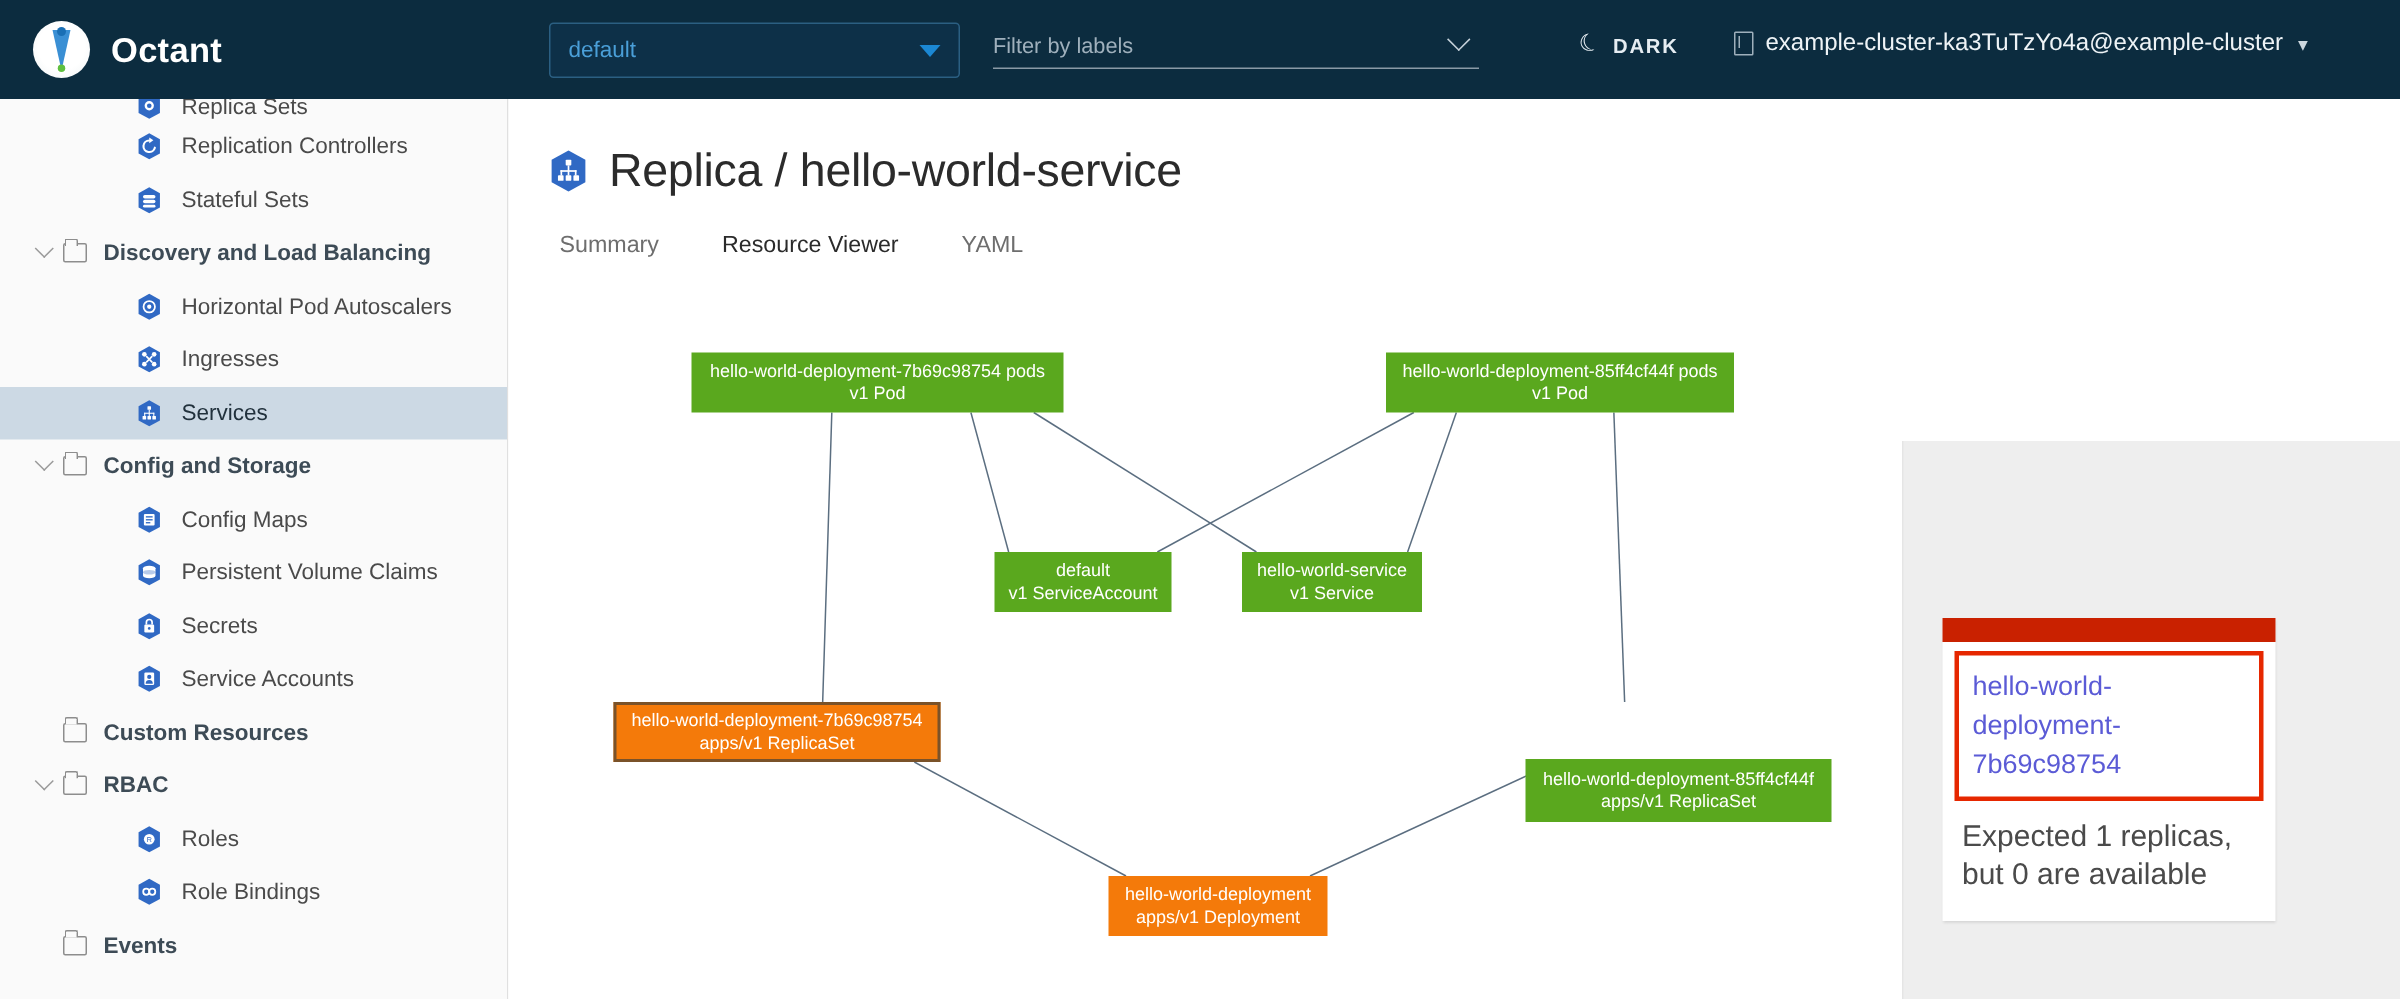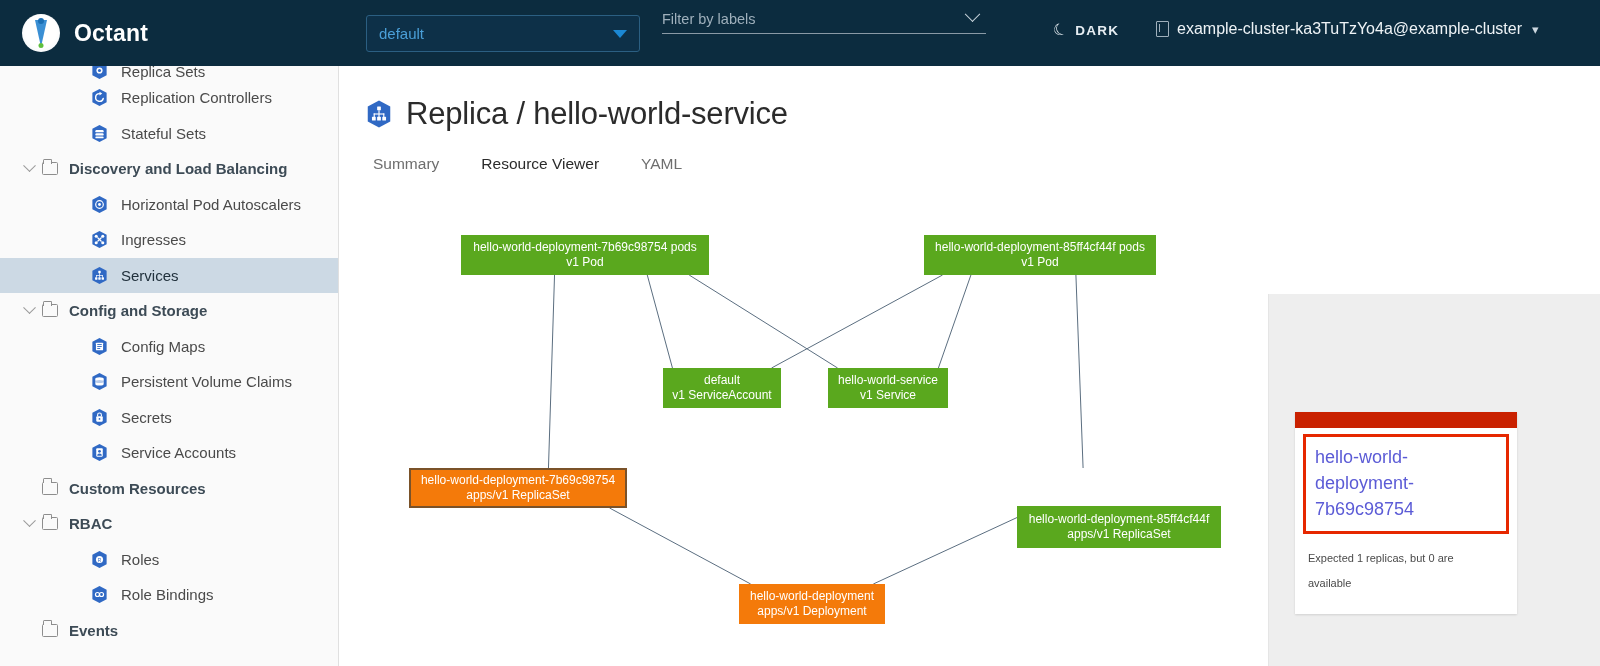--- a/index.html
+++ b/index.html
@@ -88,21 +88,21 @@
   }
   .caret-fill {
     width: 0; height: 0;
     border-left: 7px solid transparent;
     border-right: 7px solid transparent;
     border-top: 8px solid #1b88d4;
   }
 
   .label-filter {
     position: absolute;
-    left: 662px; top: 4px;
+    left: 662px; top: 16px;
     width: 324px; height: 30px;
     border-bottom: 1px solid #8a9aa6;
     display: flex; align-items: center;
     cursor: pointer;
   }
   .label-filter-text {
     color: #9fb0bc;
     font-size: 14.5px;
     flex: 1;
   }
@@ -327,21 +327,21 @@
   }
   .detail-card-title {
     color: #5b5bd6;
     font-size: 18px;
     line-height: 26px;
     word-break: break-word;
   }
   .detail-card-body {
     padding: 12px 25px 18px 13px;
     color: #4a4a4a;
-    font-size: 11px;
+    font-size: 20px;
     line-height: 25px;
   }
 </style>
 </head>
 <body>
 
 <div class="header">
 
   <div class="brand">
     <div class="brand-logo">

